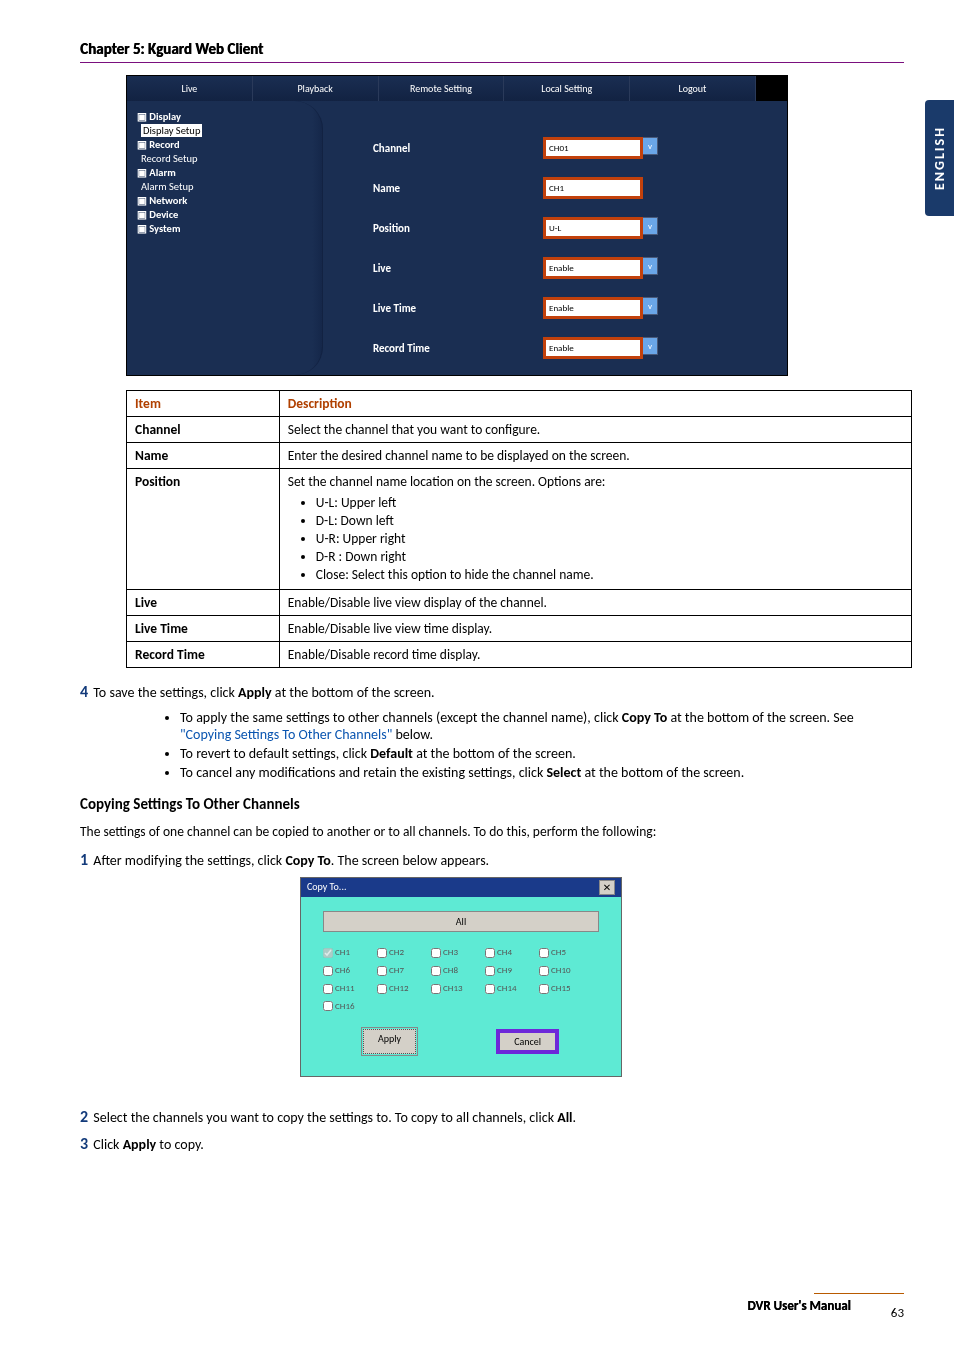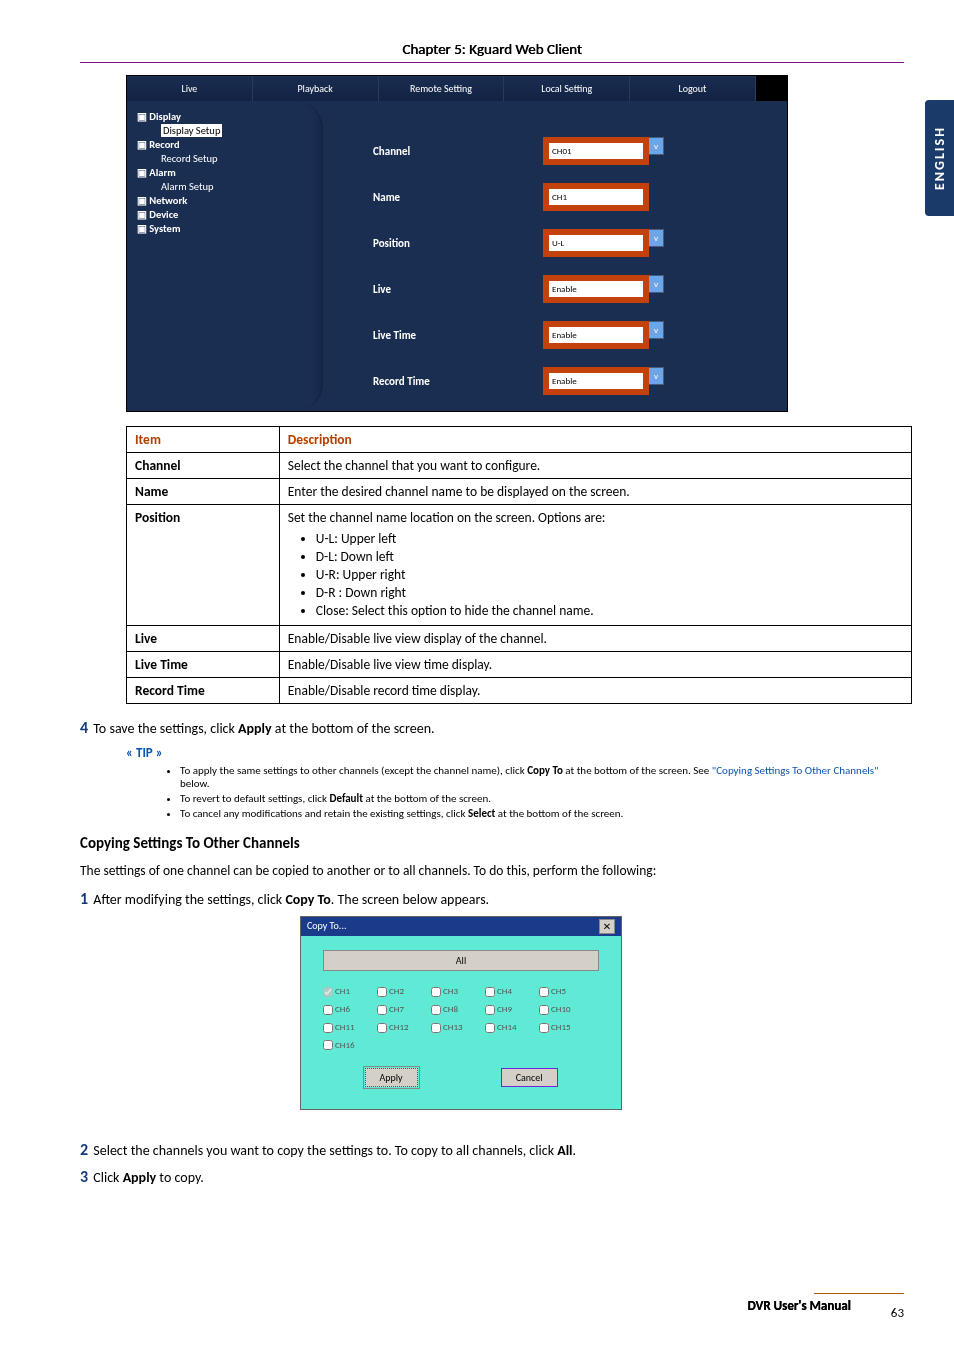--- a/index.html
+++ b/index.html
@@ -16,22 +16,22 @@
     box-sizing: border-box;
     width: 954px;
     min-height: 1350px;
     position: relative;
   }
   .header-line {
     border-bottom: 1px solid #7a0f7e;
     margin-bottom: 12px;
   }
   .chapter-title {
-    text-align: center;
-    font-weight: normal;
+    text-align: left;
+    font-weight: bold;
     font-size: 15px;
     padding-bottom: 4px;
     text-shadow: 0.5px 0 0 #000;
   }
   .lang-tab {
     position: absolute;
     right: 0;
     top: 100px;
     background: #1a3a6a;
     color: #fff;
@@ -70,42 +70,42 @@
   }
   .shot1-side {
     width: 175px;
     padding: 8px 10px;
     font-size: 10.5px;
     background: linear-gradient(to right,#1a2e52 95%, #15274a);
     border-right:1px solid #122242;
     border-radius:28px;
   }
   .shot1-side .l0 { font-weight: bold; margin-top:1px; }
-  .shot1-side .l1 { margin-left: 24px; margin-top:1px;}
+  .shot1-side .l1 { margin-left: 4px; margin-top:1px;}
   .shot1-side .sel { background: #fff; color: #000; display: inline-block; padding: 0 2px; }
   .shot1-form {
     flex: 1;
     padding: 36px 30px 10px 50px;
   }
   .frow {
     display: flex;
     align-items: center;
     margin-bottom: 18px;
   }
   .frow .flabel { width: 170px; font-weight: bold; font-size: 11px; }
   .fcontrol {
     width: 88px;
     background: #fff;
     color: #000;
     font-size: 9px;
     padding: 1px 3px;
     height: 14px;
     line-height: 14px;
     display: inline-block;
-    border:6px solid #c2410c;
+    border:3px solid #c2410c;
   }
   .fdrop {
     display: inline-flex;
   }
   .fdrop .arrow {
     width: 14px;
     height: 16px;
     background: #6aa6e8;
     color: #fff;
     text-align: center;
@@ -130,21 +130,21 @@
   .desc-table th {
     color: #b04000;
     font-weight: bold;
   }
   .desc-table td.item { font-weight: bold; }
   .desc-table ul { margin: 4px 0 2px 0; padding-left: 28px; }
   .desc-table li { margin: 1px 0; }
   .step-line { margin: 6px 0 8px 0; }
   .step-num { color: #123a7a; font-weight: bold; font-size: 16px; margin-right:2px;}
   .tip-label { color: #0a55b0; font-weight: bold; margin: 4px 0 4px 46px; font-size:13px;}
-  .tip-list { margin: 0 0 14px 60px; font-size: 11px; }
+  .tip-list { margin: 0 0 14px 60px; font-size: 14px; }
   .tip-list li { margin-bottom: 2px; }
   .link { color: #0a55b0; }
   .section-h { font-weight: bold; font-size: 15px; margin: 10px 0 10px 0; }
   .body-para { margin: 6px 0 10px 0; font-size: 13.5px; }
   
   .shot2 {
     width: 320px;
     margin: 6px 0 30px 220px;
     border: 1px solid #666;
     background: #5eead4;
@@ -167,21 +167,21 @@
     text-align: center;
     padding: 3px 0;
     margin-bottom: 14px;
     background:#d4d0c8;
   }
   .ch-grid { display: flex; flex-wrap: wrap; gap: 6px 8px; margin-bottom:14px;}
   .ch-item { width: 46px; font-size: 9px; color:#555;}
   .ch-item input { vertical-align: middle; margin:0 2px 0 0; width:10px; height:10px;}
   .dlg-btns { display: flex; justify-content: space-around; padding: 4px 0 6px 0;}
   .dlg-btn { border: 1px dotted #555; padding: 2px 14px; font-size:10px; background:#d4d0c8; outline:1px solid #888; outline-offset:1px;}
-  .dlg-btn2 { border: 1px solid #6d28d9; padding: 2px 14px; font-size:10px; background:#d4d0c8;}
+  .dlg-btn2 { border: 4px solid #6d28d9; padding: 2px 14px; font-size:10px; background:#d4d0c8;}
   .footer {
     position: absolute;
     bottom: 30px;
     right: 50px;
     left: 80px;
     display: flex;
     justify-content: flex-end;
     align-items: center;
     border-top: none;
     font-size: 13px;
@@ -315,21 +315,20 @@
       <td>Enable/Disable record time display.</td>
     </tr>
   </tbody>
     </table>
 
   <div class="step-line">
     <span class="step-num">4</span>
     <span>To save the settings, click </span><b>Apply</b><span> at the bottom of the screen.</span>
   </div>
 
-  <div class="tip-label">« TIP »</div>
   <ul class="tip-list">
     <li>
       <span>To apply the same settings to other channels (except the channel name), click </span><b>Copy To</b><span> at the bottom of the screen. See </span><span class="link">"Copying Settings To Other Channels"</span><span> below.</span>
     </li>
     <li>
       <span>To revert to default settings, click </span><b>Default</b><span> at the bottom of the screen.</span>
     </li>
     <li>
       <span>To cancel any modifications and retain the existing settings, click </span><b>Select</b><span> at the bottom of the screen.</span>
     </li>

